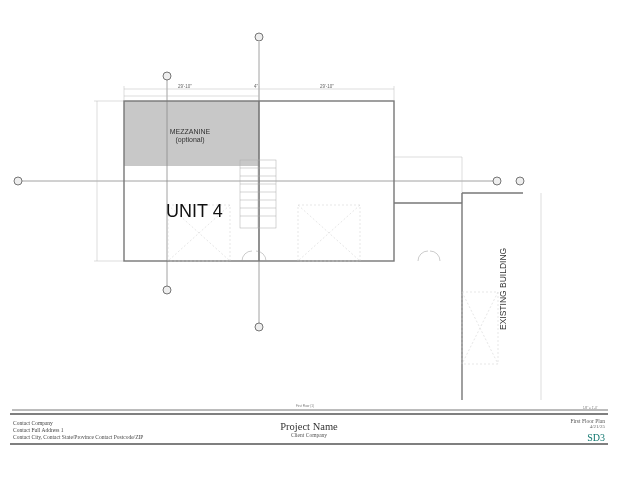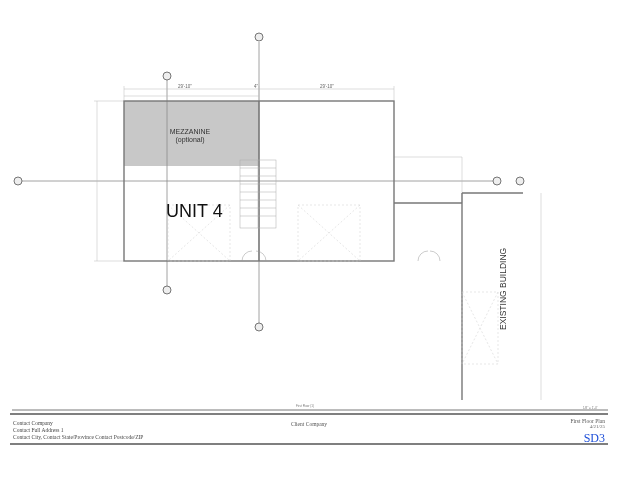--- a/index.html
+++ b/index.html
@@ -6,21 +6,21 @@
   body { width:640px; height:480px; position:relative; overflow:hidden; font-family:"Liberation Serif", serif; color:#333; }
   #plan { position:absolute; left:0; top:0; width:640px; height:480px; }
   .tb { position:absolute; left:10px; top:414px; width:598px; height:30px; }
   .tb-left { position:absolute; left:3px; top:6px; font-size:5.5px; line-height:7px; color:#444; }
   .tb-center { position:absolute; left:0; width:598px; top:7px; text-align:center; }
   .tb-project { font-size:10.5px; color:#333; line-height:11px; }
   .tb-client { font-size:5.5px; color:#555; line-height:7px; }
   .tb-right { position:absolute; right:3px; top:4px; text-align:right; }
   .tb-sheet-title { font-size:5.5px; color:#555; line-height:6px; }
   .tb-date { font-size:5px; color:#666; line-height:6px; }
-  .tb-sheet-num { font-size:12px; color:#1d4ed8; line-height:16px; }
+  .tb-sheet-num { font-size:10px; color:#0f766e; line-height:16px; }
   .lbl { position:absolute; font-family:"Liberation Sans", sans-serif; color:#222; }
   .mezz { left:160px; top:128px; width:60px; text-align:center; font-size:7px; line-height:8px; color:#333; }
   .unit { left:166px; top:201px; font-size:18px; color:#111; }
   .exist { left:498px; top:330px; font-size:8.5px; transform:rotate(-90deg); transform-origin:left top; white-space:nowrap; color:#333; }
   .floor-lbl { position:absolute; left:296px; top:404px; font-size:3px; color:#777; font-family:"Liberation Sans", sans-serif; }
   .scale-lbl { position:absolute; left:583px; top:406px; font-size:3px; color:#777; font-family:"Liberation Sans", sans-serif; }
   .dim { position:absolute; font-size:4.5px; color:#666; font-family:"Liberation Sans", sans-serif; }
 </style>
 </head>
 <body>
@@ -118,20 +118,21 @@
 <div class="floor-lbl">First Floor (1)</div>
 <div class="scale-lbl">1/8" = 1'-0"</div>
 
 <div class="tb">
   <div class="tb-left">
     <div>Contact Company</div>
     <div>Contact Full Address 1</div>
     <div>Contact City, Contact State/Province Contact Postcode/ZIP</div>
   </div>
   <div class="tb-center">
+    <div class="tb-project">Project Name</div>
     <div class="tb-client">Client Company</div>
   </div>
   <div class="tb-right">
     <div class="tb-sheet-title">First Floor Plan</div>
     <div class="tb-date">4/21/25</div>
     <div class="tb-sheet-num">SD3</div>
   </div>
 </div>
 
 </body></html>

